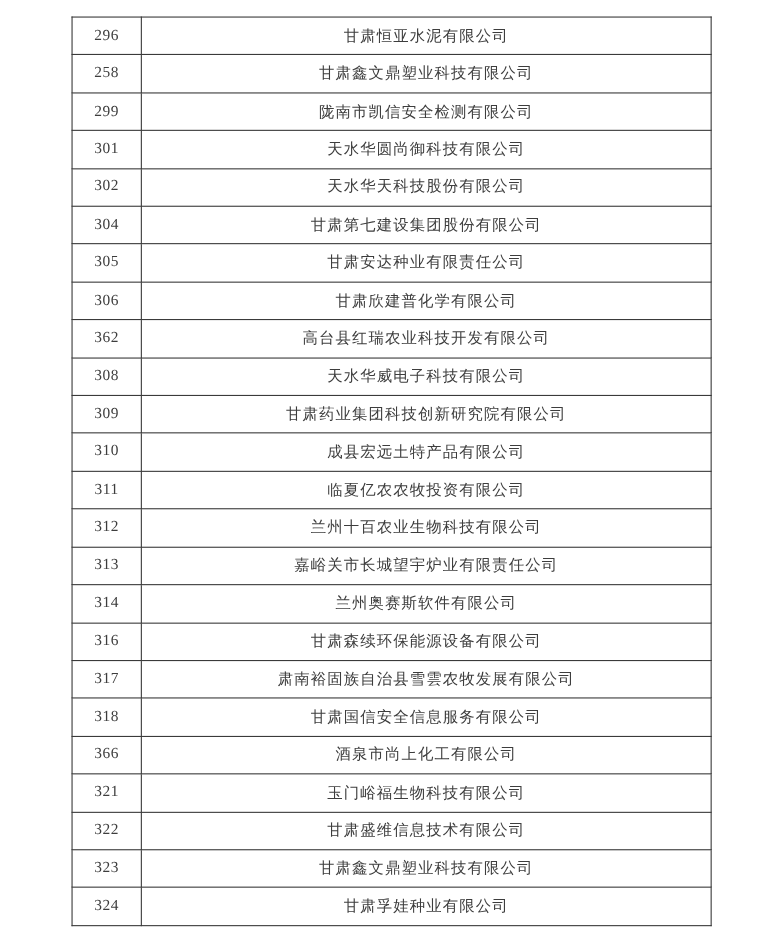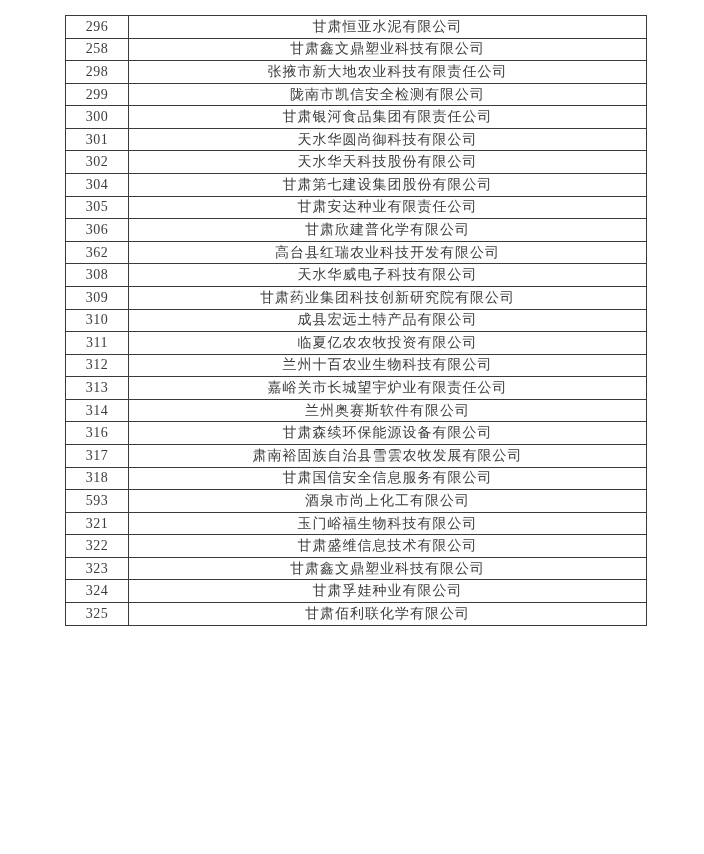--- a/index.html
+++ b/index.html
@@ -17,21 +17,21 @@
   .page {
     position: absolute;
     inset: 0;
     background: #ffffff;
   }
   .company-table {
     position: absolute;
     left: 65px;
     top: 15px;
     width: 582px;
-    height: 611px;
+    height: 827px;
     border-collapse: collapse;
     table-layout: fixed;
     border: 1px solid #2f2f2f;
   }
   .company-table td {
     border: 1px solid #3a3a3a;
     text-align: center;
     vertical-align: middle;
     font-size: 14px;
     color: #3d3d3d;
@@ -55,30 +55,22 @@
     <tbody id="table-body">
         <tr>
           <td class="num-cell">296</td>
           <td class="name-cell">甘肃恒亚水泥有限公司</td>
         </tr>
         <tr>
           <td class="num-cell">258</td>
           <td class="name-cell">甘肃鑫文鼎塑业科技有限公司</td>
         </tr>
         <tr>
-          <td class="num-cell">298</td>
-          <td class="name-cell">张掖市新大地农业科技有限责任公司</td>
-        </tr>
-        <tr>
           <td class="num-cell">299</td>
           <td class="name-cell">陇南市凯信安全检测有限公司</td>
-        </tr>
-        <tr>
-          <td class="num-cell">300</td>
-          <td class="name-cell">甘肃银河食品集团有限责任公司</td>
         </tr>
         <tr>
           <td class="num-cell">301</td>
           <td class="name-cell">天水华圆尚御科技有限公司</td>
         </tr>
         <tr>
           <td class="num-cell">302</td>
           <td class="name-cell">天水华天科技股份有限公司</td>
         </tr>
         <tr>
@@ -131,38 +123,34 @@
         </tr>
         <tr>
           <td class="num-cell">317</td>
           <td class="name-cell">肃南裕固族自治县雪雲农牧发展有限公司</td>
         </tr>
         <tr>
           <td class="num-cell">318</td>
           <td class="name-cell">甘肃国信安全信息服务有限公司</td>
         </tr>
         <tr>
-          <td class="num-cell">593</td>
+          <td class="num-cell">366</td>
           <td class="name-cell">酒泉市尚上化工有限公司</td>
         </tr>
         <tr>
           <td class="num-cell">321</td>
           <td class="name-cell">玉门峪福生物科技有限公司</td>
         </tr>
         <tr>
           <td class="num-cell">322</td>
           <td class="name-cell">甘肃盛维信息技术有限公司</td>
         </tr>
         <tr>
           <td class="num-cell">323</td>
           <td class="name-cell">甘肃鑫文鼎塑业科技有限公司</td>
         </tr>
         <tr>
           <td class="num-cell">324</td>
           <td class="name-cell">甘肃孚娃种业有限公司</td>
         </tr>
-        <tr>
-          <td class="num-cell">325</td>
-          <td class="name-cell">甘肃佰利联化学有限公司</td>
-        </tr>
       </tbody>
   </table>
 </div>
 
 </body></html>

